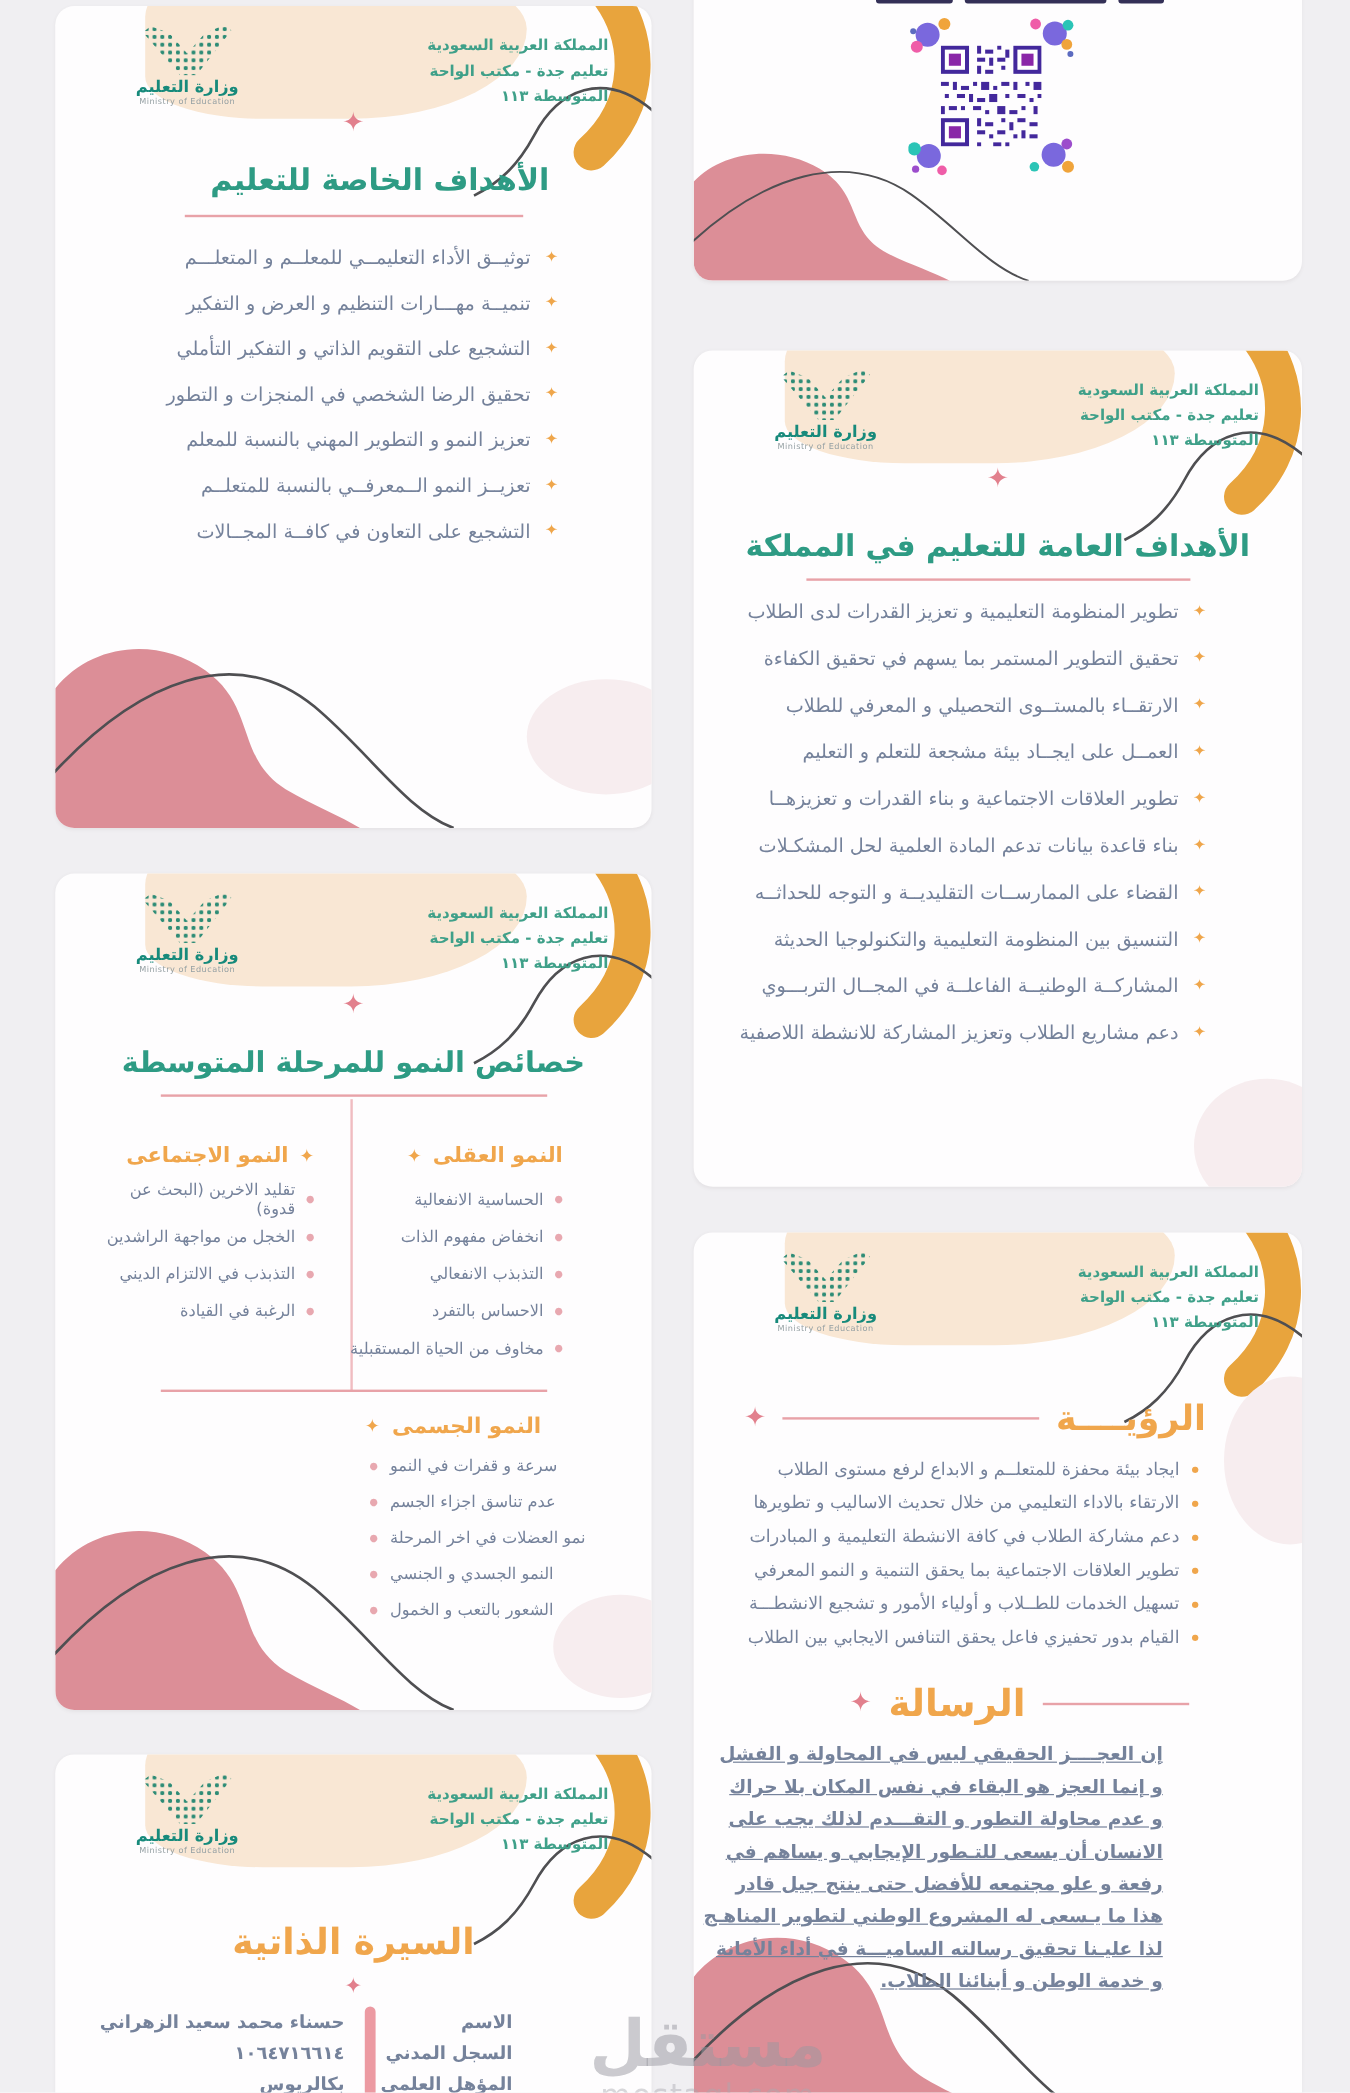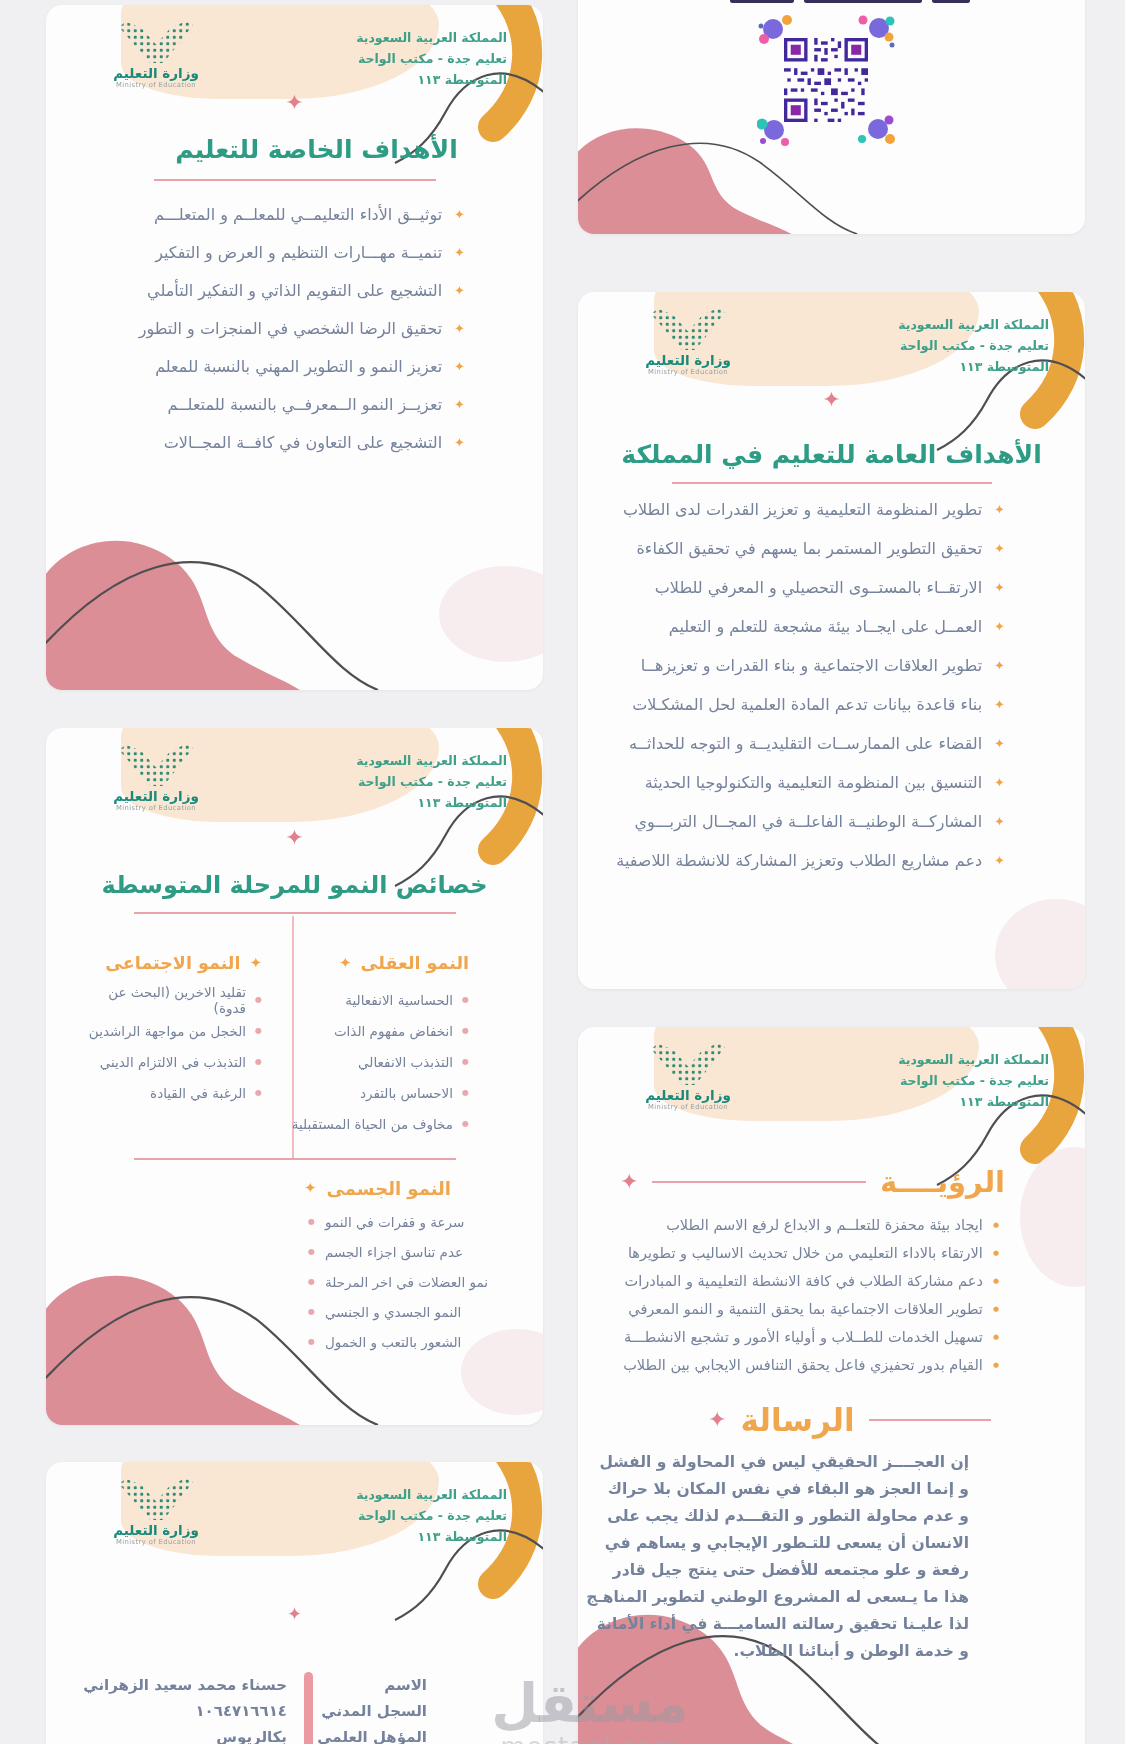--- a/index.html
+++ b/index.html
@@ -78,21 +78,21 @@
   .vm-head .line { flex:1; height:2px; background:#E8A2A8; }
   .vm-title { color:#F0A64C; font-weight:bold; font-size:29px; direction:rtl; white-space:nowrap; }
   #vision-head  { top:138px; left:42px; right:80px; }
   #mission-head { top:371px; left:130px; right:94px; height:44px; }
   .vis-list { position:absolute; top:184px; left:40px; right:86px; z-index:2; }
   .vis-row  { direction:rtl; display:flex; align-items:center; gap:10px; height:28px;
               color:#75829B; font-size:14.5px; font-weight:500; }
   .vis-row .d { color:#F0A64C; font-size:7px; line-height:7px; }
   .mission-par { position:absolute; top:422px; left:58px; right:116px; z-index:2; }
   .mis-line { direction:rtl; text-align:right; height:27px; line-height:27px;
-              color:#75829B; font-size:15.5px; font-weight:600; white-space:nowrap; }
+              color:#75829B; font-size:15.5px; font-weight:600; white-space:nowrap;text-decoration:underline; }
 
   
   .cv-title   { color:#F0A64C; font-weight:bold; font-size:30px; line-height:42px; text-align:center; direction:rtl; }
   .cv-bar     { position:absolute; left:258px; top:210px; width:9px; height:100px; border-radius:5px; background:#EC9AA2; z-index:2; }
   .cv-labels  { position:absolute; left:277px; top:210px; width:104px; z-index:2; }
   .cv-values  { position:absolute; left:4px;  top:210px; width:237px; z-index:2; }
   .cv-row     { height:26px; line-height:26px; direction:rtl; text-align:right;
                 color:#75829B; font-size:15px; font-weight:600; white-space:nowrap; }
   .cv-values .cv-row { direction:rtl; }
 
@@ -476,21 +476,21 @@
     </div>
 
     <div class="vm-head" id="vision-head">
       <span class="sparkle">✦</span>
       <span class="line"></span>
       <span class="vm-title">الرؤيــــة</span>
     </div>
     <div class="vis-list">
       <div class="vis-row">
           <span class="d">●</span>
-          <span>ايجاد بيئة محفزة للتعلــم و الابداع لرفع الاسم الطلاب</span>
+          <span>ايجاد بيئة محفزة للمتعلــم و الابداع لرفع مستوى الطلاب</span>
         </div>
       <div class="vis-row">
           <span class="d">●</span>
           <span>الارتقاء بالاداء التعليمي من خلال تحديث الاساليب و تطويرها</span>
         </div>
       <div class="vis-row">
           <span class="d">●</span>
           <span>دعم مشاركة الطلاب في كافة الانشطة التعليمية و المبادرات</span>
         </div>
       <div class="vis-row">
@@ -540,20 +540,21 @@
       <div class="logo-dots"></div>
       <div class="logo-title">وزارة التعليم</div>
       <div class="logo-sub">Ministry of Education</div>
     </div>
     <div class="hdr-lines">
       <div>المملكة العربية السعودية</div>
       <div>تعليم جدة - مكتب الواحة</div>
       <div>المتوسطة ١١٣</div>
     </div>
     <div class="content" style="padding-top:136px;">
+      <div class="cv-title">السيرة الذاتية</div>
       <div class="sparkle" style="margin-top:6px; font-size:18px; line-height:20px;">✦</div>
     </div>
     <div class="cv-bar"></div>
     <div class="cv-labels">
       <div class="cv-row">الاسم</div>
       <div class="cv-row">السجل المدني</div>
       <div class="cv-row">المؤهل العلمي</div>
     </div>
     <div class="cv-values">
       <div class="cv-row">حسناء محمد سعيد الزهراني</div>

